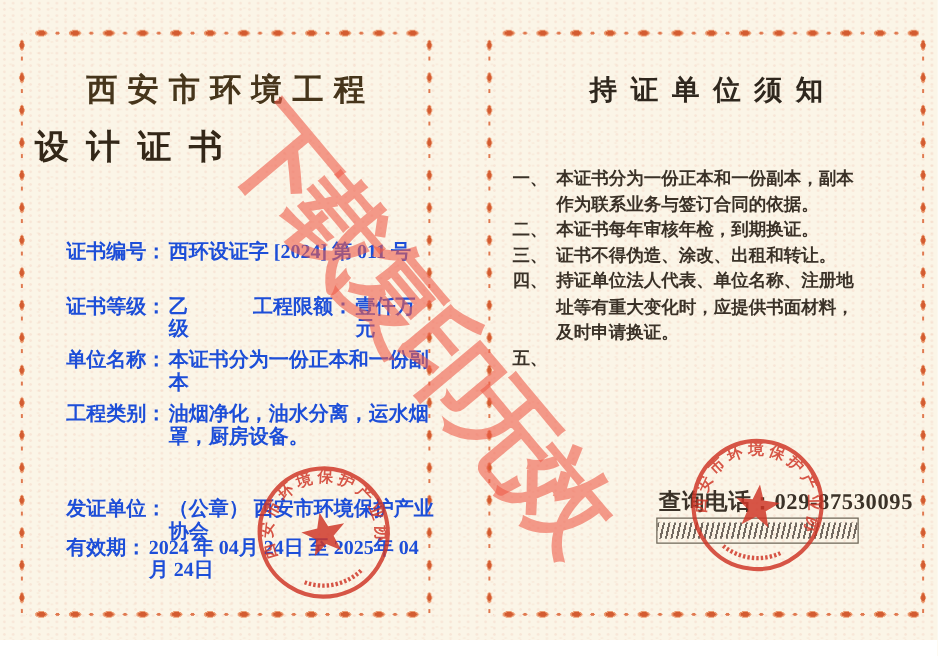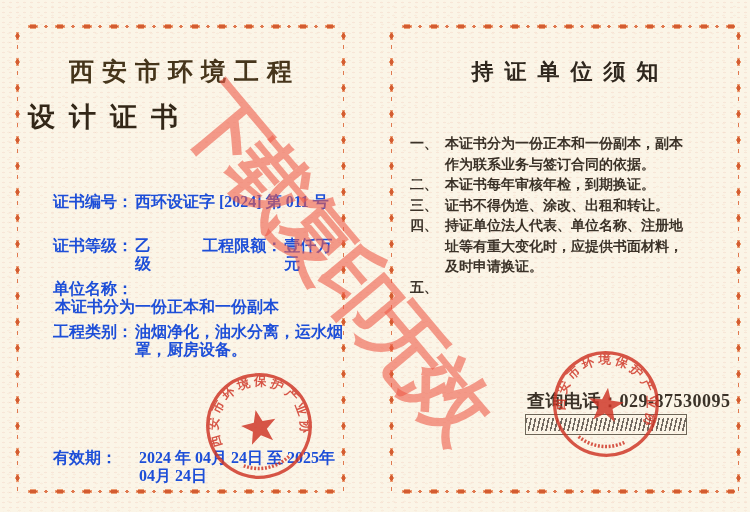--- a/index.html
+++ b/index.html
@@ -128,32 +128,36 @@
       <span class="val">西环设证字 [2024] 第 011 号</span>
     </div>
 
     <div class="frow" style="top:219px;justify-content:flex-end;">
       <span class="lbl">证书等级：</span>
       <span class="val">乙级</span>
       <span class="lbl2">工程限额：</span>
       <span class="val">壹仟万元</span>
     </div>
 
-    <div class="frow" style="top:262px;flex-direction:column;">
+    <div class="frow" style="top:262px;">
       <span class="lbl">单位名称：</span>
       <span class="val">本证书分为一份正本和一份副本</span>
     </div>
 
     <div class="frow" style="top:305px;">
       <span class="lbl">工程类别：</span>
       <span class="val val-wrap">油烟净化，油水分离，运水烟罩，厨房设备。</span>
     </div>
 
-
-    <div class="frow" style="top:431px;gap:20px;">
+    <div class="frow" style="top:381px;">
+      <span class="lbl">发证单位：</span>
+      <span class="val">（公章） 西安市环境保护产业协会</span>
+    </div>
+
+    <div class="frow" style="top:412px;">
       <span class="lbl">有效期：</span>
       <span class="val">2024 年 04月 24日 至 2025年 04月 24日</span>
     </div>
   </div>
 
   <div class="page page-right">
     <div class="edge-h edge-top"></div>
     <div class="edge-h edge-bottom"></div>
     <div class="edge-v edge-left"></div>
     <div class="edge-v edge-right"></div>

